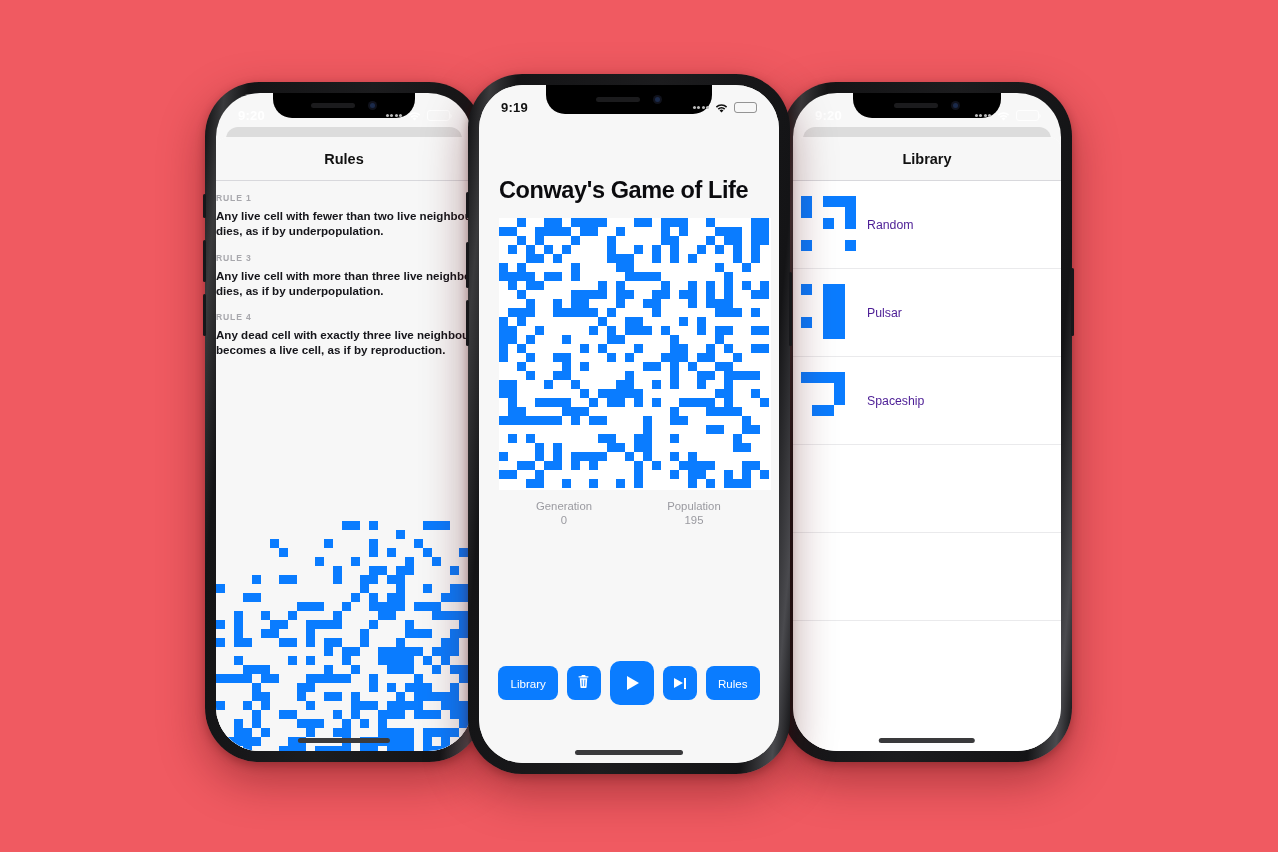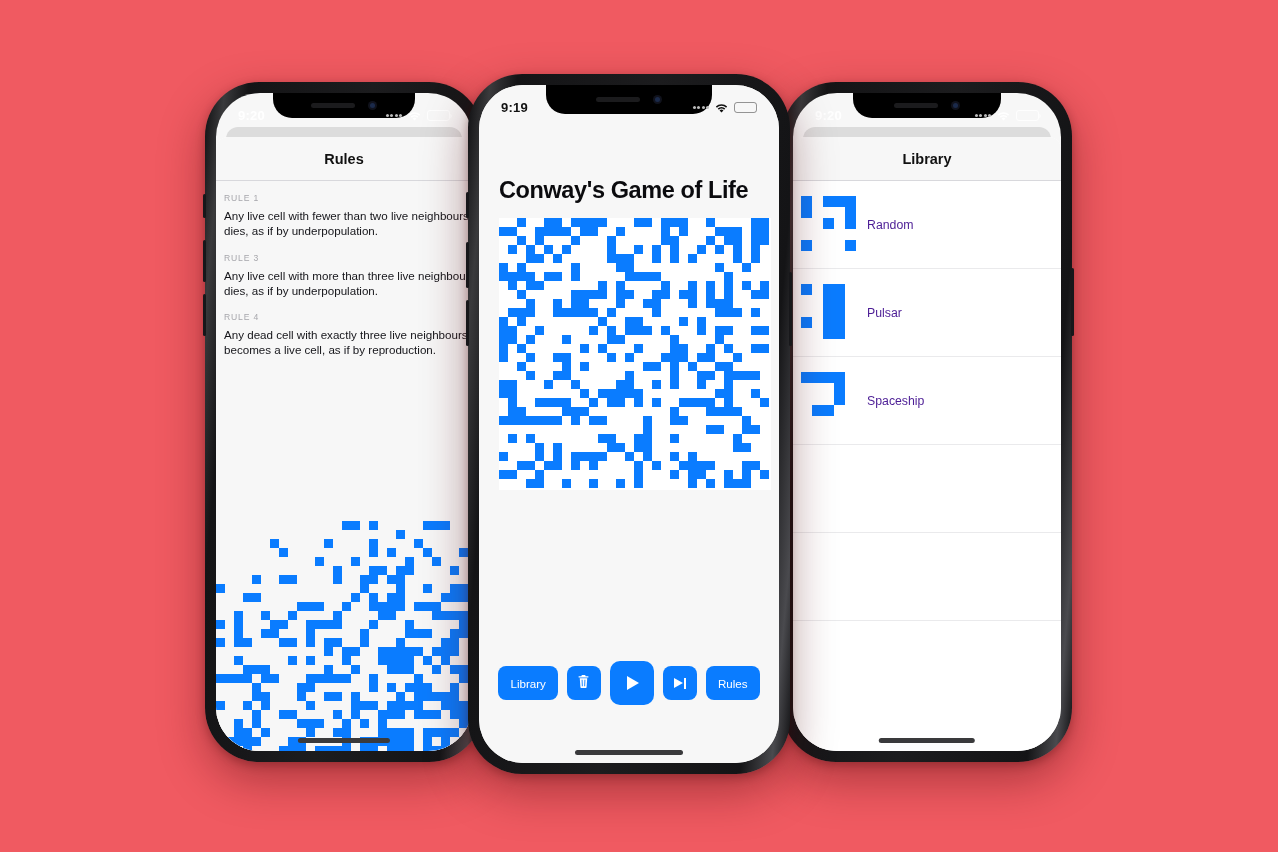--- a/index.html
+++ b/index.html
@@ -108,21 +108,21 @@
     overflow:hidden;
   }
   .navbar {
     height: 44px; background:#F7F7F7;
     border-bottom: .6px solid #D8D8DC;
     display:flex; align-items:center; justify-content:center;
   }
   .navbar .title { font-size:14.5px; font-weight:bold; color:#111; }
 
   
-  .rules-body { background:#F7F7F7; height:100%; padding: 12px 12px 0 8px; }
+  .rules-body { background:#F7F7F7; height:100%; padding: 12px 12px 0 0; font-weight: bold; }
   .rule { margin-bottom: 14px; }
   .rule-label {
     font-size: 8.6px; color:#A7A7AC; letter-spacing:.85px;
     margin-bottom: 5px; text-transform: uppercase;
   }
   .rule-text { font-size: 11.6px; color:#15151a; line-height: 1.32; white-space: nowrap; }
 
   .deco-grid { position:absolute; left:0; bottom:0; width:100%; height:230px; }
   .deco-grid .c { position:absolute; background:#0A7CFF; }
 
@@ -957,20 +957,30 @@
             <div class="c" style="left: 90px; top: 261px; width: 9px; height: 9px;"></div>
             <div class="c" style="left: 117px; top: 261px; width: 9px; height: 9px;"></div>
             <div class="c" style="left: 135px; top: 261px; width: 9px; height: 9px;"></div>
             <div class="c" style="left: 189px; top: 261px; width: 9px; height: 9px;"></div>
             <div class="c" style="left: 207px; top: 261px; width: 9px; height: 9px;"></div>
             <div class="c" style="left: 225px; top: 261px; width: 9px; height: 9px;"></div>
             <div class="c" style="left: 234px; top: 261px; width: 9px; height: 9px;"></div>
             <div class="c" style="left: 243px; top: 261px; width: 9px; height: 9px;"></div>
           </div>
 
+        <div class="stats">
+          <div class="stat">
+            <div class="k">Generation</div>
+            <div class="v">0</div>
+          </div>
+          <div class="stat">
+            <div class="k">Population</div>
+            <div class="v">195</div>
+          </div>
+        </div>
 
         <div class="toolbar">
           <button class="tb text">Library</button>
           <button class="tb icon">
             <span>
               <svg viewBox="0 0 16 18" width="13" height="15">
                   <path d="M6 1h4l.7 1.4H14v1.6H2V2.4h3.3L6 1Zm-2.6 4h9.2l-.8 11.2a1 1 0 0 1-1 .8H5.2a1 1 0 0 1-1-.8L3.4 5Zm2.3 1.8.3 8h1.1l-.3-8H5.7Zm4.6 0h-1.1l-.3 8h1.1l.3-8Z" fill="#fff"></path>
                 </svg>
             </span>
           </button>

